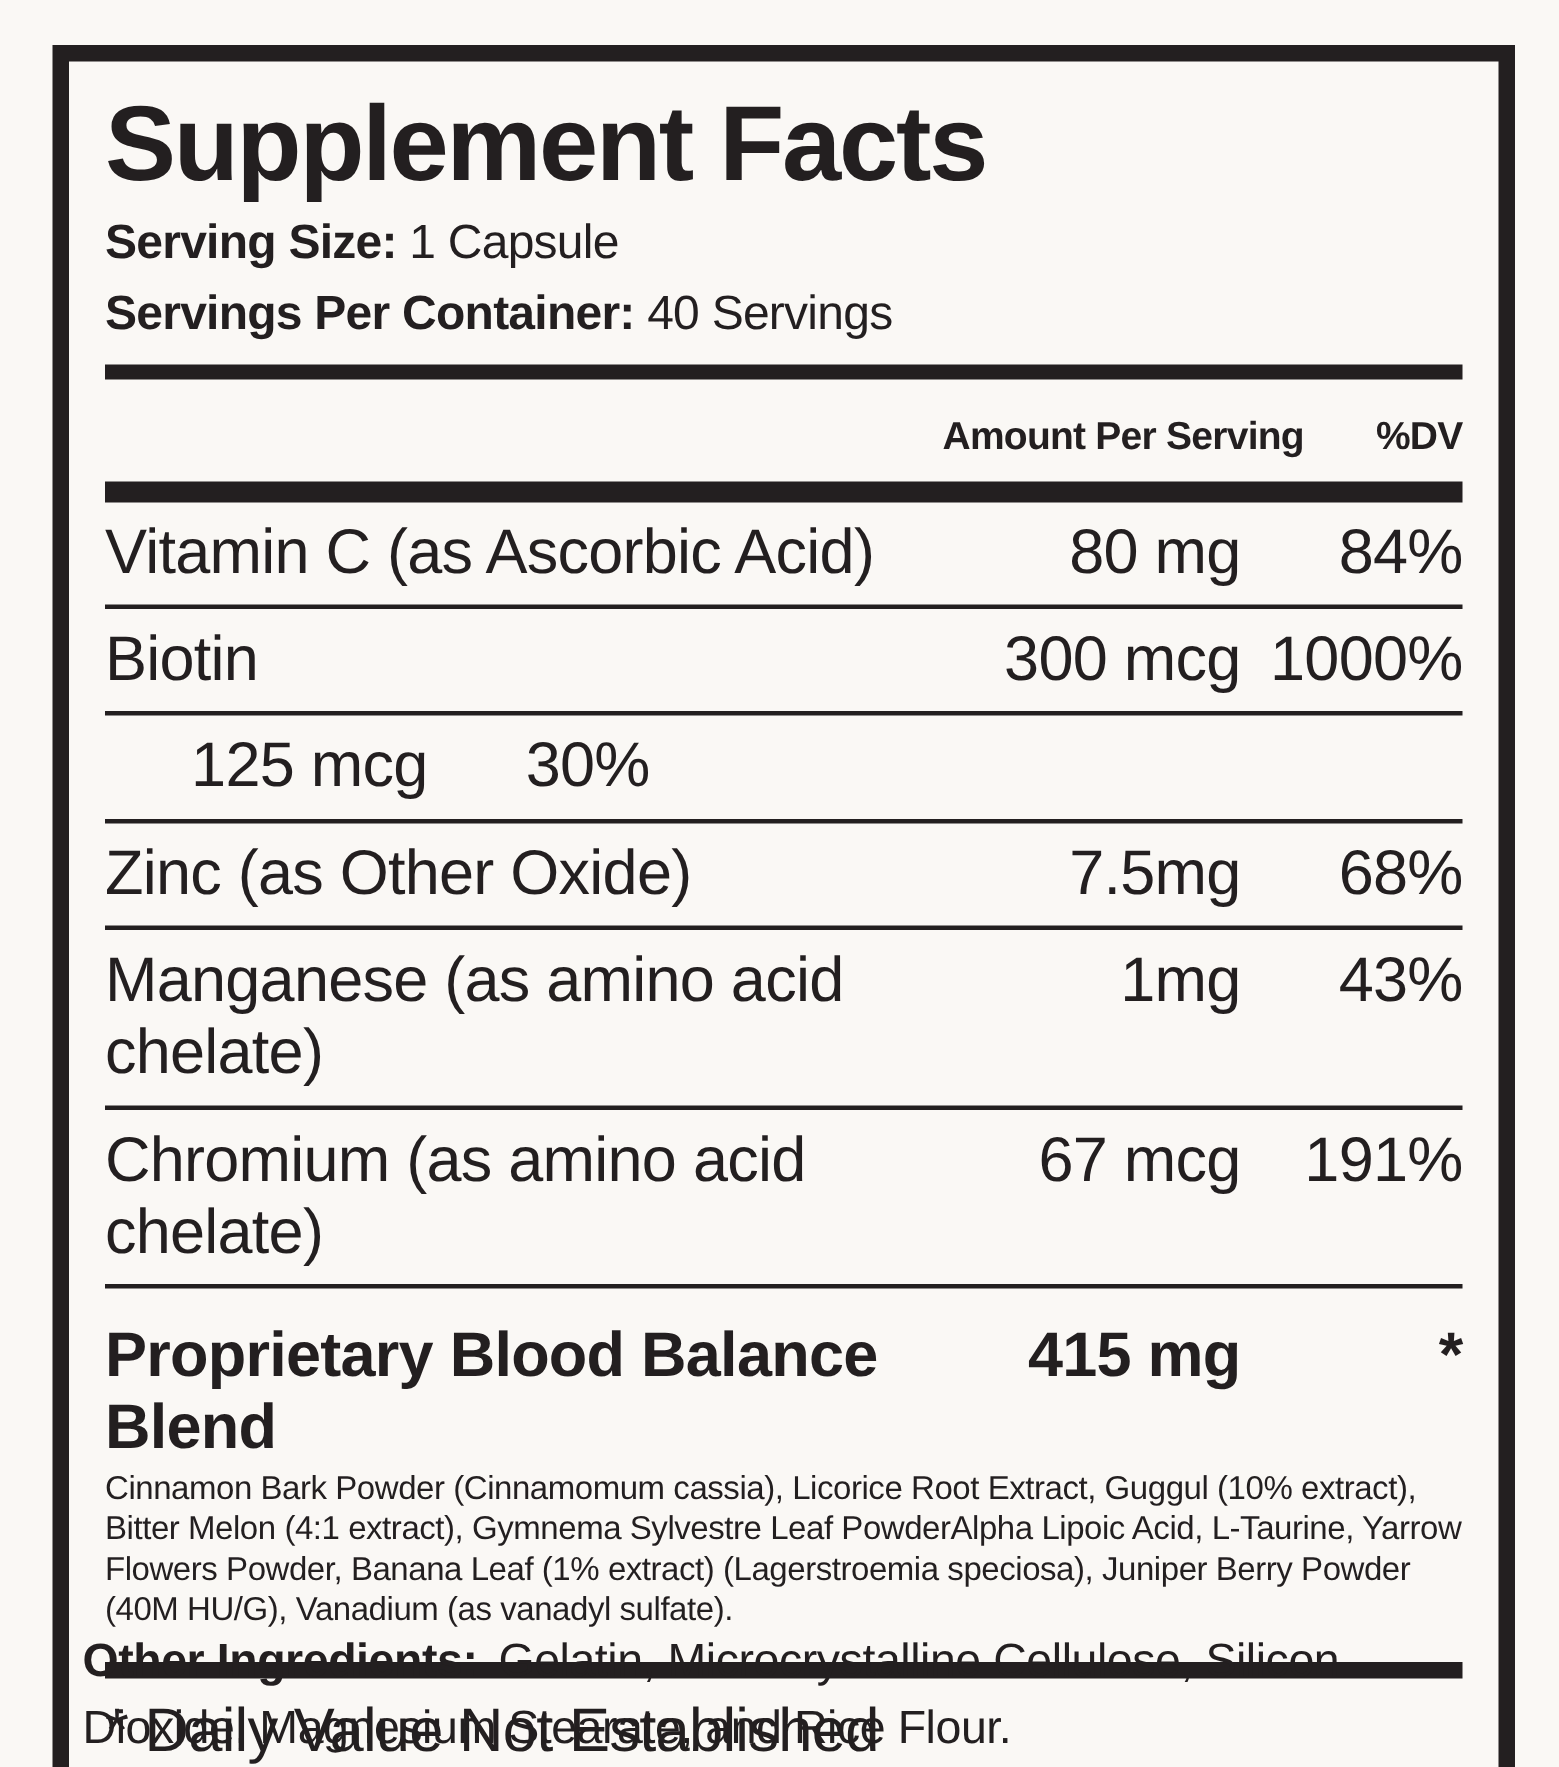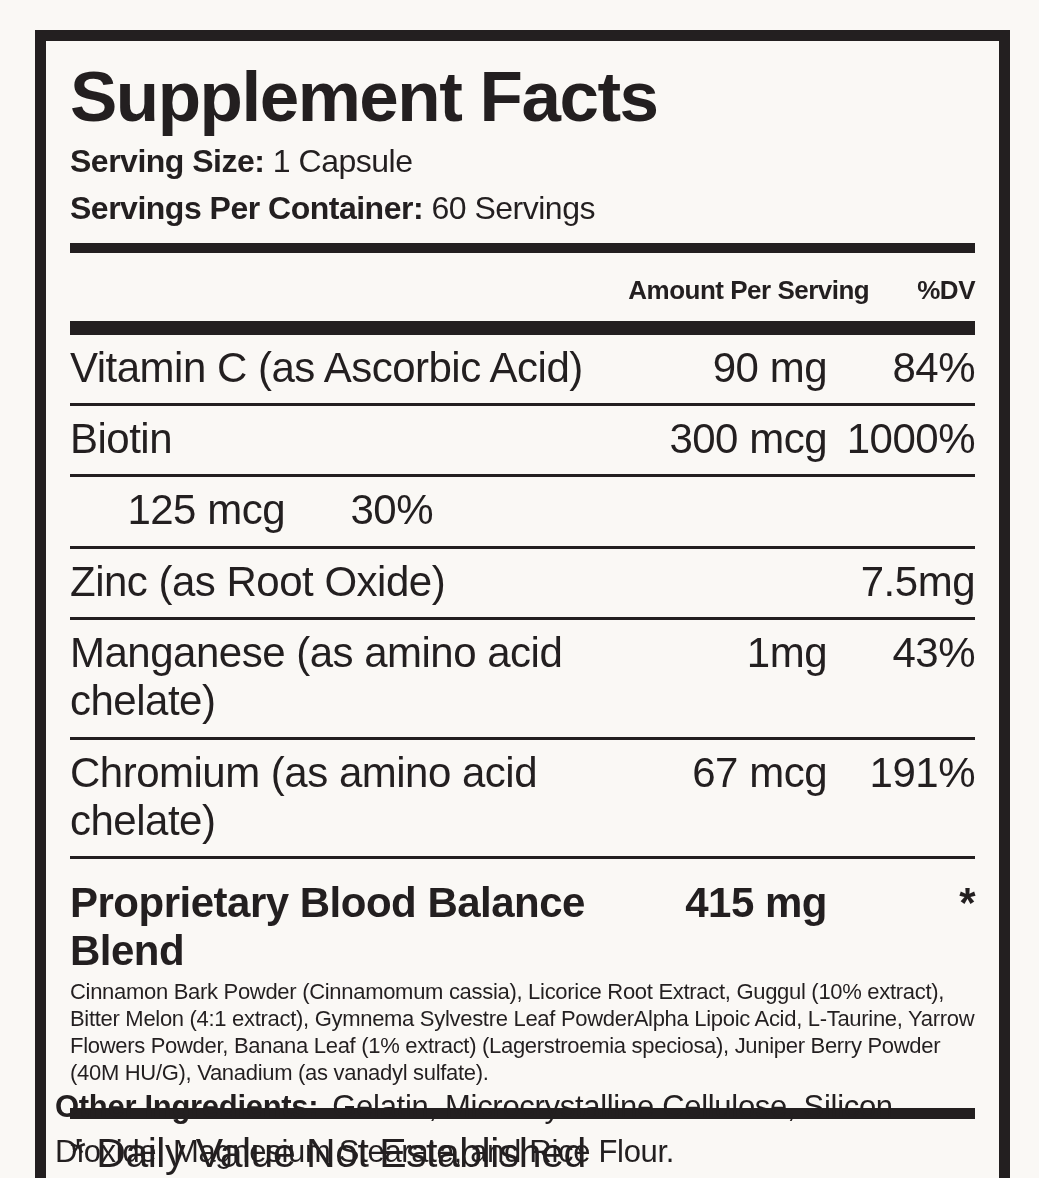--- a/index.html
+++ b/index.html
@@ -102,36 +102,36 @@
 
   <h1 class="panel-title">Supplement Facts</h1>
 
   <div class="serving-line">
     <span class="lbl">Serving Size:</span>
     <span>1 Capsule</span>
   </div>
 
   <div class="serving-line">
     <span class="lbl">Servings Per Container:</span>
-    <span>60 Servings</span>
+    <span>40 Servings</span>
   </div>
 
   <div class="bar bar-1"></div>
 
   <div class="head-row">
     <span class="head-amount">Amount Per Serving</span>
     <span>%DV</span>
   </div>
 
   <div class="bar bar-2"></div>
 
   <div class="nrow">
     <div class="nrow-flex">
       <div class="c-name">Vitamin C (as Ascorbic Acid)</div>
-      <div class="c-amt">90 mg</div>
+      <div class="c-amt">80 mg</div>
       <div class="c-dv">84%</div>
     </div>
   </div>
 
 
   <div class="nrow">
     <div class="nrow-flex">
       <div class="c-name">Biotin</div>
       <div class="c-amt">300 mcg</div>
       <div class="c-dv">1000%</div>
@@ -140,22 +140,23 @@
 
   <div class="nrow">
     <div class="nrow-flex">
       <div class="c-amt">125 mcg</div>
       <div class="c-dv">30%</div>
     </div>
   </div>
 
   <div class="nrow">
     <div class="nrow-flex">
-      <div class="c-name">Zinc (as Root Oxide)</div>
+      <div class="c-name">Zinc (as Other Oxide)</div>
       <div class="c-amt">7.5mg</div>
+      <div class="c-dv">68%</div>
     </div>
   </div>
 
   <div class="nrow">
     <div class="nrow-flex">
       <div class="c-name">Manganese (as amino acid chelate)</div>
       <div class="c-amt">1mg</div>
       <div class="c-dv">43%</div>
     </div>
   </div>

